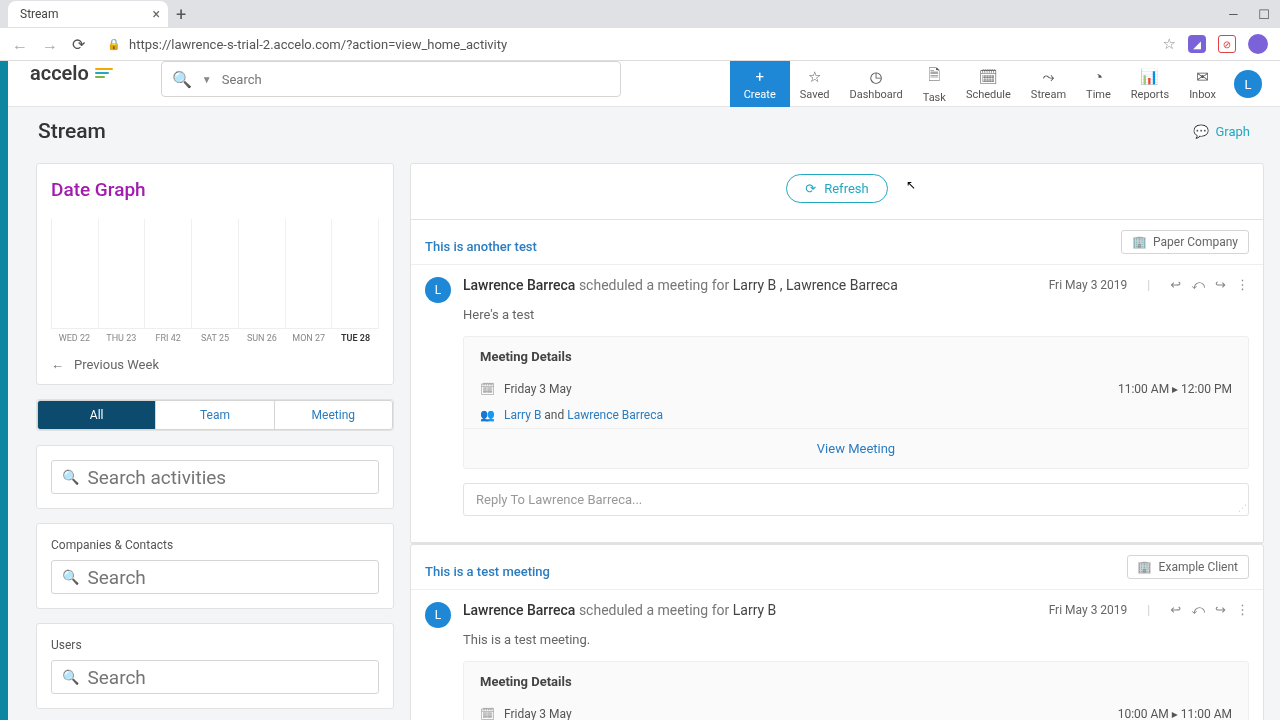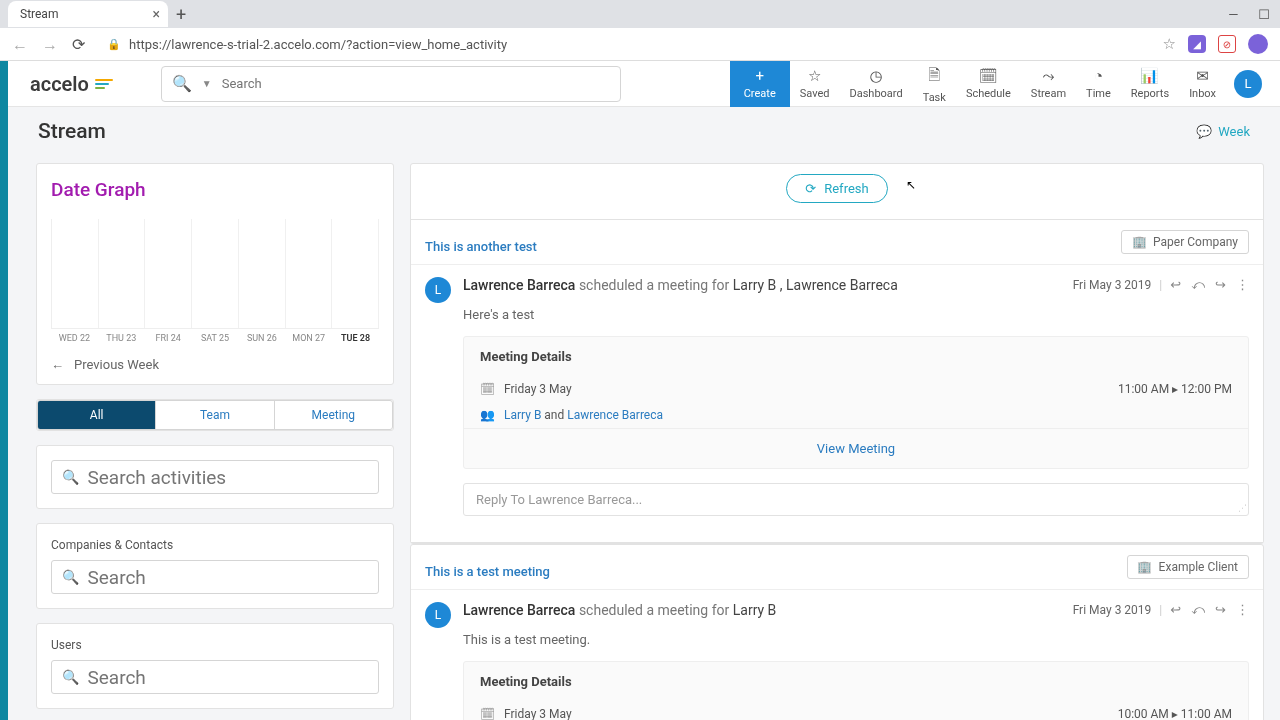--- a/index.html
+++ b/index.html
@@ -23,21 +23,21 @@
 .ext-purple { background: #7b62d9; }
 .ext-red { border: 1px solid #d44; color: #d44; border-radius: 3px; }
 .profile-dot { width: 20px; height: 20px; border-radius: 50%; background: #7b62d9; }
 
 
 .app { display: flex; height: calc(720px - 61px); }
 .left-rail { width: 8px; background: #0d87a1; }
 .app-main { flex: 1; display: flex; flex-direction: column; }
 
 
-.top-nav { height: 46px; background: #fff; display: flex; align-items: center; padding: 0 18px 0 22px; border-bottom: 1px solid #e5e5e5; }
+.top-nav { height: 46px; background: #fff; display: flex; align-items: flex-start; padding: 0 18px 0 22px; border-bottom: 1px solid #e5e5e5; }
 .logo { display: flex; align-items: center; gap: 4px; font-weight: 600; color: #3b3b3b; font-size: 20px; }
 .logo-lines { display: flex; flex-direction: column; gap: 2px; margin-left: 2px; }
 .logo-lines span { height: 2px; border-radius: 2px; display: inline-block; }
 .l1 { width: 18px; background: #f4a800; }
 .l2 { width: 14px; background: #23a8c2; }
 .l3 { width: 10px; background: #7cb342; }
 .search-box { margin-left: 48px; width: 460px; height: 36px; border: 1px solid #d5d5d5; border-radius: 4px; display: flex; align-items: center; padding: 0 10px; gap: 10px; }
 .search-icon { color: #23a8c2; font-size: 16px; }
 .search-caret { color: #888; font-size: 10px; }
 .search-input { border: none; outline: none; font-size: 13px; flex: 1; color: #555; }
@@ -83,21 +83,21 @@
 .activity { background: #fff; border: 1px solid #e2e2e2; border-radius: 3px; margin-bottom: 14px; }
 .act-head { display: flex; justify-content: space-between; align-items: flex-end; padding: 10px 14px; border-bottom: 1px solid #eee; gap: 30px; }
 .act-title { color: #2b7cc0; font-size: 13px; font-weight: 500; }
 .act-tag { border: 1px solid #d5d5d5; border-radius: 3px; padding: 4px 10px; font-size: 12px; color: #666; display: flex; align-items: center; gap: 6px; }
 .act-body { padding: 12px 14px; }
 .act-row1 { display: flex; align-items: flex-start; gap: 12px; }
 .avatar-sm { width: 26px; height: 26px; border-radius: 50%; background: #1e88d6; color: #fff; display: flex; align-items: center; justify-content: center; font-size: 12px; flex-shrink: 0; }
 .act-meta { flex: 1; font-size: 14px; color: #444; }
 .act-author { font-weight: 500; color: #333; }
 .act-subtext { color: #777; }
-.act-date { font-size: 12px; color: #666; display: flex; align-items: center; gap: 8px; }
+.act-date { font-size: 12px; color: #666; display: flex; align-items: center; gap: 20px; }
 .act-date .divider { color: #ccc; }
 .act-actions { display: flex; gap: 10px; color: #888; font-size: 13px; }
 .act-note { font-size: 13px; color: #666; margin-top: 4px; margin-left: 38px; }
 .meeting-box { background: #fafafa; border: 1px solid #eee; border-radius: 3px; margin: 14px 0 0 38px; }
 .meeting-box h5 { font-size: 13px; font-weight: 700; color: #444; padding: 12px 16px; }
 .meeting-row { padding: 6px 16px; display: flex; align-items: center; font-size: 12px; color: #555; gap: 10px; }
 .meeting-row .mr-icon { color: #888; width: 14px; text-align: center; }
 .meeting-date-row { justify-content: space-between; }
 .view-meeting { text-align: center; padding: 12px; color: #2b7cc0; font-size: 13px; border-top: 1px solid #eee; cursor: pointer; }
 .link { color: #2b7cc0; }
@@ -192,21 +192,21 @@
             <span>Inbox</span>
           </div>
         <div class="nav-avatar">L</div>
       </div>
     </div>
 
     <div class="page-header">
       <div class="page-title">Stream</div>
       <div class="help">
         <span>💬</span>
-        <span>Week</span>
+        <span>Graph</span>
       </div>
     </div>
 
     <div class="content">
 
       <div class="sidebar">
         <div class="card date-graph">
           <h4>Date Graph</h4>
           <div class="graph-area">
             <div class="graph-cols">
@@ -215,21 +215,21 @@
                 <div></div>
                 <div></div>
                 <div></div>
                 <div></div>
                 <div></div>
               </div>
           </div>
           <div class="day-labels">
             <span>WED 22</span>
             <span>THU 23</span>
-            <span>FRI 24</span>
+            <span>FRI 42</span>
             <span>SAT 25</span>
             <span>SUN 26</span>
             <span>MON 27</span>
             <span class="today">TUE 28</span>
           </div>
           <div class="prev-week">
             <span>←</span>
             <span>Previous Week</span>
           </div>
         </div>

